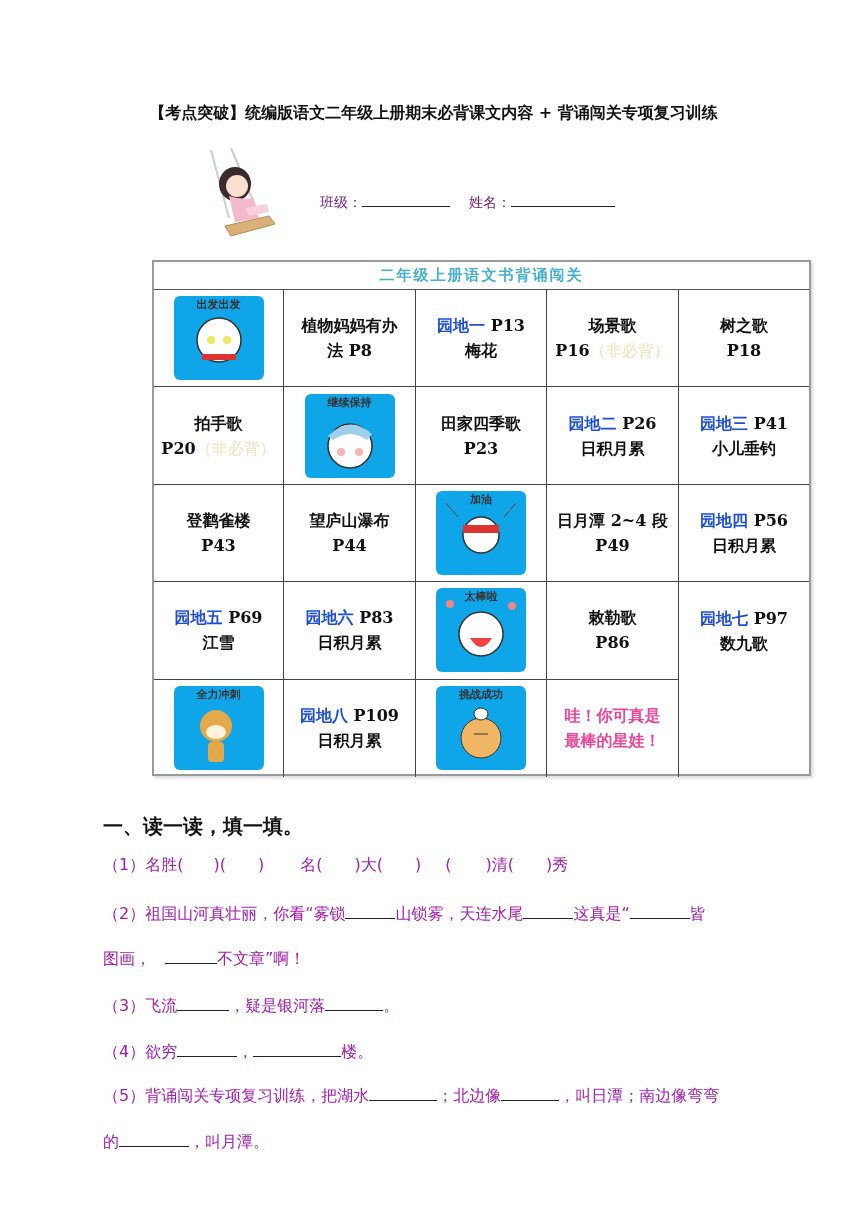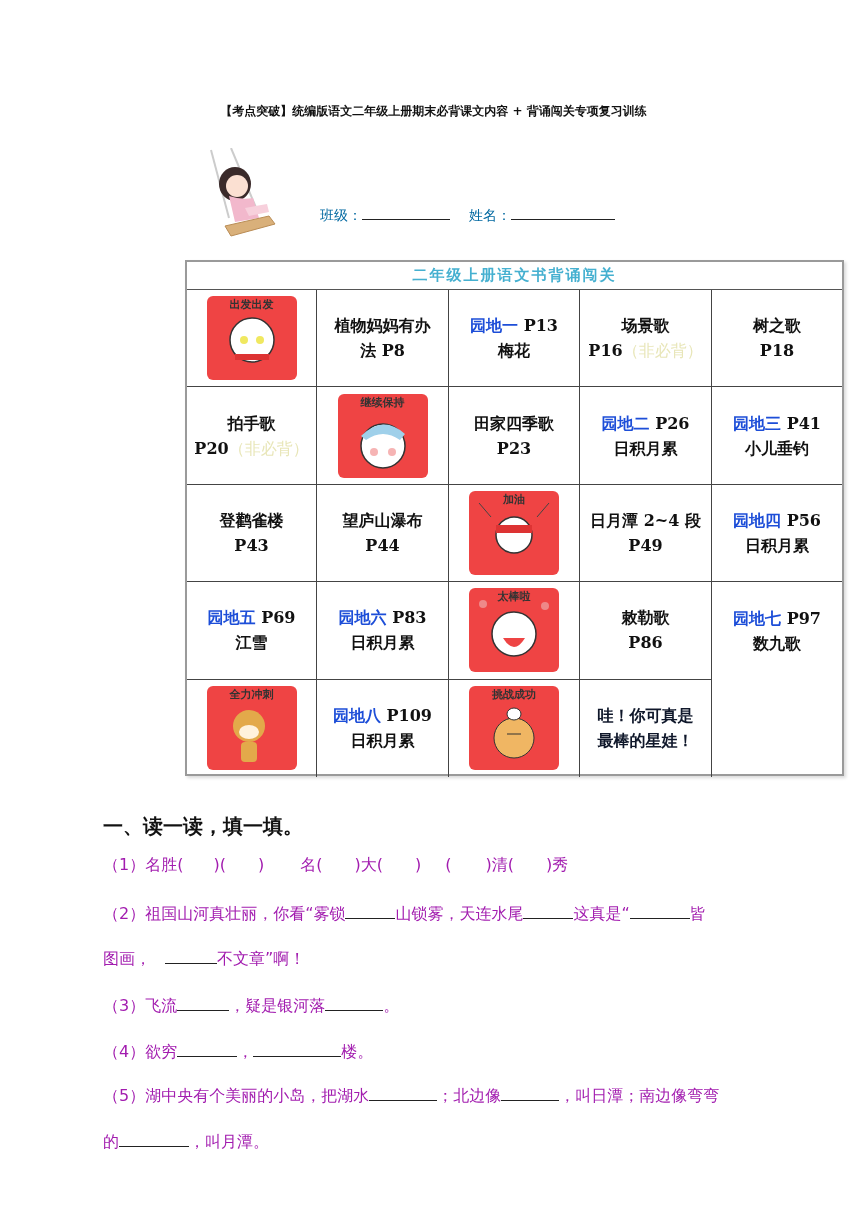--- a/index.html
+++ b/index.html
@@ -1,38 +1,38 @@
 <!DOCTYPE html>
 <html><head>
 <meta charset="utf-8">
 <style>
   html, body { margin:0; padding:0; background:#fff; }
   body { width:867px; height:1226px; position:relative; overflow:hidden;
          font-family:"DejaVu Sans", "Liberation Sans", sans-serif; color:#111; }
   .title { position:absolute; top:103px; left:0; width:867px; text-align:center;
-           font-size:12px; font-weight:bold; letter-spacing:0px; }
+           font-size:16px; font-weight:bold; letter-spacing:0px; }
   .girl { position:absolute; left:205px; top:148px; width:80px; height:96px; }
-  .info { position:absolute; left:320px; top:192px; font-size:14px; color:#0369a1;margin-top:13px; }
+  .info { position:absolute; left:320px; top:192px; font-size:14px; color:#701a75; }
   .info .blank { display:inline-block; border-bottom:1px solid #222; height:14px; vertical-align:baseline; }
   .grid { position:absolute; left:152px; top:260px; width:659px; height:516px;
           border:2px solid #9a9a9a; box-sizing:border-box; background:#fff;
-          box-shadow:2px 2px 3px rgba(0,0,0,0.15);margin-left:33px; }
+          box-shadow:2px 2px 3px rgba(0,0,0,0.15); }
   .grid-header { height:27px; border-bottom:1.5px solid #555; text-align:center;
                  font-family:"DejaVu Serif", serif; font-weight:bold; font-size:15px;
                  color:#45b0d0; line-height:27px; letter-spacing:2px; }
   .rows { display:grid; grid-template-columns:130px 132px 131px 132px 130px; grid-template-rows:repeat(5, 97.4px); }
   .cell { border-right:1.5px solid #444; border-bottom:1.5px solid #444; display:flex;
           flex-direction:column; align-items:center; justify-content:center;
           font-family:"DejaVu Serif", serif; font-weight:bold; font-size:16px; line-height:25px; text-align:center; }
   .cell:nth-child(5n) { border-right:none; }
   .cell.lastrow { border-bottom:none; }
   .blue { color:#1d4ed8; }
   .pale { color:#e8e6b8; font-weight:normal; }
-  .red { color:#0f172a; }
-  .sticker { width:90px; height:84px; border-radius:6px; background:#ef4444; display:flex; align-items:center; justify-content:flex-start; position:relative; }
+  .red { color:#ec4899; }
+  .sticker { width:90px; height:84px; border-radius:6px; background:#0ea5e9; display:flex; align-items:center; justify-content:flex-start; position:relative; }
   .section-title { position:absolute; left:103px; top:813px; font-size:20px; font-weight:bold; }
   .q { position:absolute; left:103px; font-size:16px; color:#a21caf; white-space:nowrap; }
   .u { display:inline-block; border-bottom:1px solid #222; height:16px; vertical-align:baseline; }
   .sp { display:inline-block; }
 </style>
 </head>
 <body>
 
 <div class="title">【考点突破】统编版语文二年级上册期末必背课文内容 + 背诵闯关专项复习训练</div>
 
@@ -209,17 +209,17 @@
 
 <div class="q" style="top:994px">
   <span>（3）</span><span>飞流</span><span class="u" style="width:52px"></span><span>，疑是银河落</span><span class="u" style="width:58px"></span><span>。</span>
 </div>
 
 <div class="q" style="top:1040px">
   <span>（4）</span><span>欲穷</span><span class="u" style="width:60px"></span><span>，</span><span class="u" style="width:88px"></span><span>楼。</span>
 </div>
 
 <div class="q" style="top:1084px">
-  <span>（5）</span><span>湖中央有个美丽的小岛，把湖水</span><span class="u" style="width:68px"></span><span>；北边像</span><span class="u" style="width:58px"></span><span>，叫日潭；南边像弯弯</span>
+  <span>（5）</span><span>背诵闯关专项复习训练，把湖水</span><span class="u" style="width:68px"></span><span>；北边像</span><span class="u" style="width:58px"></span><span>，叫日潭；南边像弯弯</span>
 </div>
 <div class="q" style="top:1130px">
   <span>的</span><span class="u" style="width:70px"></span><span>，叫月潭。</span>
 </div>
 
 </body></html>

